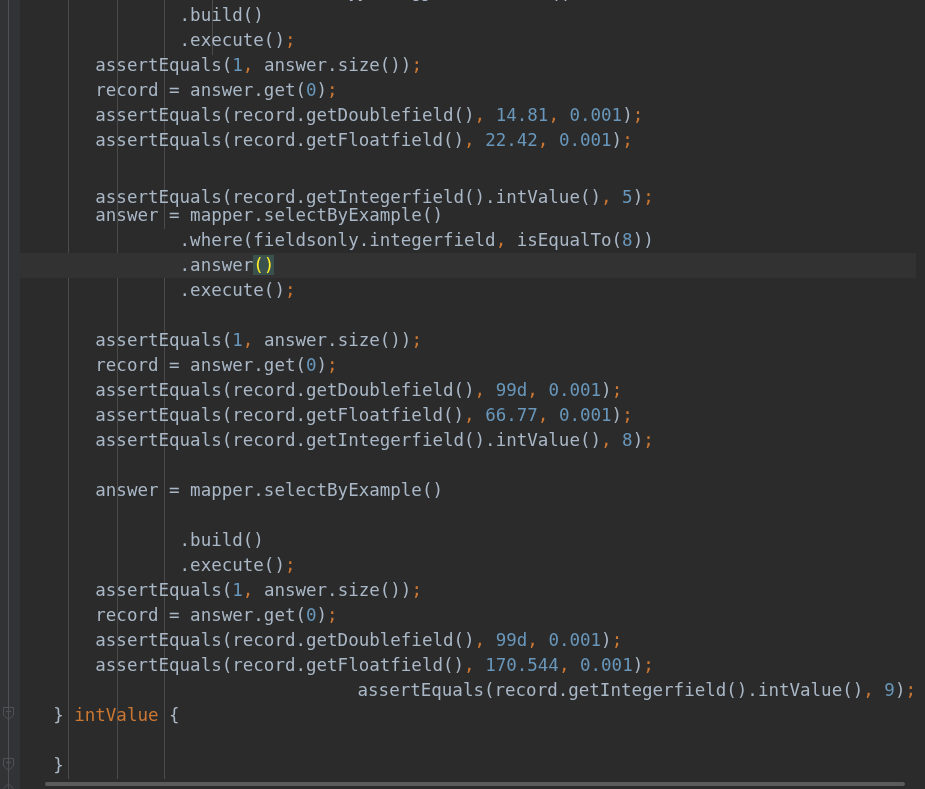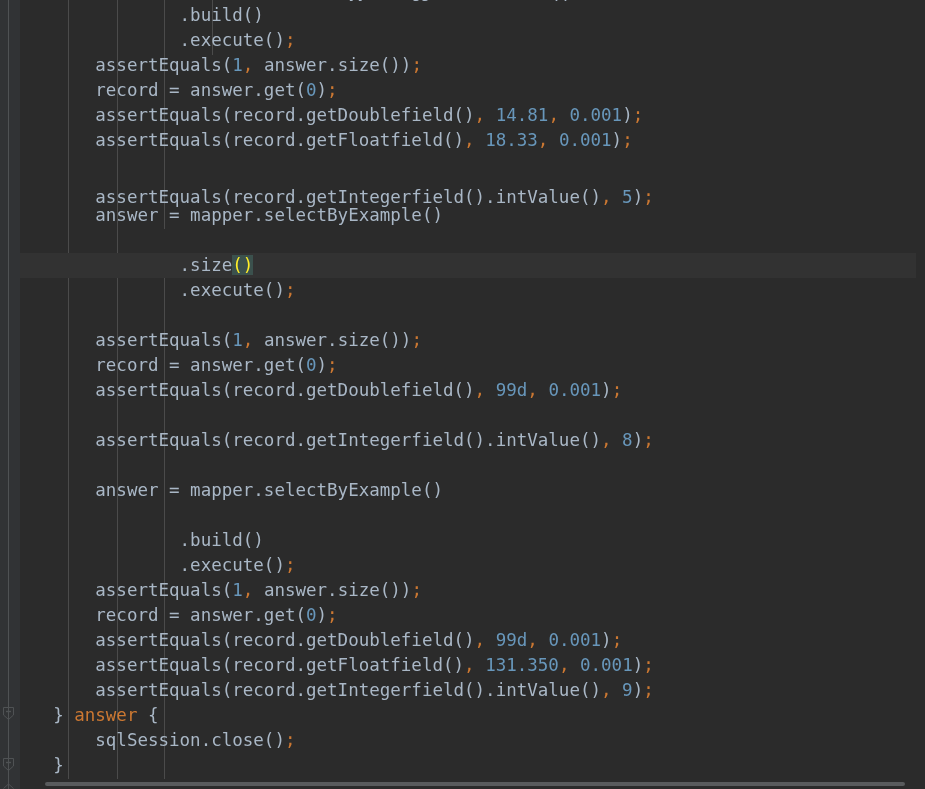--- a/index.html
+++ b/index.html
@@ -138,42 +138,43 @@
       <div class="indent-guide" style="left: 212px; top: 0px; height: 55px; background: rgb(75, 75, 75);"></div>
     </div>
 
   <div id="code-surface">
       <div class="line" style="top: -21px;"><span class="t-ident">                .where(fieldsonly.integerfield</span><span class="t-punc">,</span><span class="t-ident"> isEqualTo(</span><span class="t-num">5</span><span class="t-ident">))</span></div>
       <div class="line" style="top: 3px;"><span class="t-ident">                .build()</span></div>
       <div class="line" style="top: 28px;"><span class="t-ident">                .execute()</span><span class="t-punc">;</span></div>
       <div class="line" style="top: 53px;"><span class="t-ident">        assertEquals(</span><span class="t-num">1</span><span class="t-punc">,</span><span class="t-ident"> answer.size())</span><span class="t-punc">;</span></div>
       <div class="line" style="top: 78px;"><span class="t-ident">        record = answer.get(</span><span class="t-num">0</span><span class="t-ident">)</span><span class="t-punc">;</span></div>
       <div class="line" style="top: 103px;"><span class="t-ident">        assertEquals(record.getDoublefield()</span><span class="t-punc">,</span><span class="t-ident"> </span><span class="t-num">14.81</span><span class="t-punc">,</span><span class="t-ident"> </span><span class="t-num">0.001</span><span class="t-ident">)</span><span class="t-punc">;</span></div>
-      <div class="line" style="top: 128px;"><span class="t-ident">        assertEquals(record.getFloatfield()</span><span class="t-punc">,</span><span class="t-ident"> </span><span class="t-num">18.33</span><span class="t-punc">,</span><span class="t-ident"> </span><span class="t-num">0.001</span><span class="t-ident">)</span><span class="t-punc">;</span></div>
+      <div class="line" style="top: 128px;"><span class="t-ident">        assertEquals(record.getFloatfield()</span><span class="t-punc">,</span><span class="t-ident"> </span><span class="t-num">22.42</span><span class="t-punc">,</span><span class="t-ident"> </span><span class="t-num">0.001</span><span class="t-ident">)</span><span class="t-punc">;</span></div>
       <div class="line" style="top: 153px; margin-top: 32px;"><span class="t-ident">        assertEquals(record.getIntegerfield().intValue()</span><span class="t-punc">,</span><span class="t-ident"> </span><span class="t-num">5</span><span class="t-ident">)</span><span class="t-punc">;</span></div>
       <div class="line" style="top: 178px;"><span class="t-ident"></span></div>
       <div class="line" style="top: 203px;"><span class="t-ident">        answer = mapper.selectByExample()</span></div>
-      <div class="line current" style="top: 253px;"><span class="t-ident">                .size</span><span class="t-match">()</span></div>
+      <div class="line" style="top: 228px;"><span class="t-ident">                .where(fieldsonly.integerfield</span><span class="t-punc">,</span><span class="t-ident"> isEqualTo(</span><span class="t-num">8</span><span class="t-ident">))</span></div>
+      <div class="line current" style="top: 253px;"><span class="t-ident">                .answer</span><span class="t-match">()</span></div>
       <div class="line" style="top: 278px;"><span class="t-ident">                .execute()</span><span class="t-punc">;</span></div>
       <div class="line" style="top: 303px;"><span class="t-ident"></span></div>
       <div class="line" style="top: 328px;"><span class="t-ident">        assertEquals(</span><span class="t-num">1</span><span class="t-punc">,</span><span class="t-ident"> answer.size())</span><span class="t-punc">;</span></div>
       <div class="line" style="top: 353px;"><span class="t-ident">        record = answer.get(</span><span class="t-num">0</span><span class="t-ident">)</span><span class="t-punc">;</span></div>
       <div class="line" style="top: 378px;"><span class="t-ident">        assertEquals(record.getDoublefield()</span><span class="t-punc">,</span><span class="t-ident"> </span><span class="t-num">99d</span><span class="t-punc">,</span><span class="t-ident"> </span><span class="t-num">0.001</span><span class="t-ident">)</span><span class="t-punc">;</span></div>
+      <div class="line" style="top: 403px;"><span class="t-ident">        assertEquals(record.getFloatfield()</span><span class="t-punc">,</span><span class="t-ident"> </span><span class="t-num">66.77</span><span class="t-punc">,</span><span class="t-ident"> </span><span class="t-num">0.001</span><span class="t-ident">)</span><span class="t-punc">;</span></div>
       <div class="line" style="top: 428px;"><span class="t-ident">        assertEquals(record.getIntegerfield().intValue()</span><span class="t-punc">,</span><span class="t-ident"> </span><span class="t-num">8</span><span class="t-ident">)</span><span class="t-punc">;</span></div>
       <div class="line" style="top: 453px;"><span class="t-ident"></span></div>
       <div class="line" style="top: 478px;"><span class="t-ident">        answer = mapper.selectByExample()</span></div>
       <div class="line" style="top: 528px;"><span class="t-ident">                .build()</span></div>
       <div class="line" style="top: 553px;"><span class="t-ident">                .execute()</span><span class="t-punc">;</span></div>
       <div class="line" style="top: 578px;"><span class="t-ident">        assertEquals(</span><span class="t-num">1</span><span class="t-punc">,</span><span class="t-ident"> answer.size())</span><span class="t-punc">;</span></div>
       <div class="line" style="top: 603px;"><span class="t-ident">        record = answer.get(</span><span class="t-num">0</span><span class="t-ident">)</span><span class="t-punc">;</span></div>
       <div class="line" style="top: 628px;"><span class="t-ident">        assertEquals(record.getDoublefield()</span><span class="t-punc">,</span><span class="t-ident"> </span><span class="t-num">99d</span><span class="t-punc">,</span><span class="t-ident"> </span><span class="t-num">0.001</span><span class="t-ident">)</span><span class="t-punc">;</span></div>
-      <div class="line" style="top: 653px;"><span class="t-ident">        assertEquals(record.getFloatfield()</span><span class="t-punc">,</span><span class="t-ident"> </span><span class="t-num">131.350</span><span class="t-punc">,</span><span class="t-ident"> </span><span class="t-num">0.001</span><span class="t-ident">)</span><span class="t-punc">;</span></div>
-      <div class="line" style="top: 678px;"><span class="t-ident">        assertEquals(record.getIntegerfield().intValue()</span><span class="t-punc">,</span><span class="t-ident"> </span><span class="t-num">9</span><span class="t-ident">)</span><span class="t-punc">;</span></div>
-      <div class="line" style="top: 703px;"><span class="t-brace">    } </span><span class="t-kw">answer</span><span class="t-brace"> {</span></div>
-      <div class="line" style="top: 728px;"><span class="t-ident">        sqlSession.close()</span><span class="t-punc">;</span></div>
+      <div class="line" style="top: 653px;"><span class="t-ident">        assertEquals(record.getFloatfield()</span><span class="t-punc">,</span><span class="t-ident"> </span><span class="t-num">170.544</span><span class="t-punc">,</span><span class="t-ident"> </span><span class="t-num">0.001</span><span class="t-ident">)</span><span class="t-punc">;</span></div>
+      <div class="line" style="top: 678px; text-align: right;"><span class="t-ident">        assertEquals(record.getIntegerfield().intValue()</span><span class="t-punc">,</span><span class="t-ident"> </span><span class="t-num">9</span><span class="t-ident">)</span><span class="t-punc">;</span></div>
+      <div class="line" style="top: 703px;"><span class="t-brace">    } </span><span class="t-kw">intValue</span><span class="t-brace"> {</span></div>
       <div class="line" style="top: 753px;"><span class="t-brace">    }</span></div>
       <div class="line" style="top: 778px;"><span class="t-brace">}</span></div>
     </div>
 
   <div id="gutter">
     <div class="fold-rail"></div>
     <div id="fold-markers">
         <div class="fold-marker" style="top: 706px;">
           <svg width="15" height="15" viewBox="0 0 15 15">
             <path d="M2.5 1.5 L12.5 1.5 L12.5 9 L7.5 13.5 L2.5 9 Z" fill="none" stroke="#4f5254" stroke-width="1"></path>

